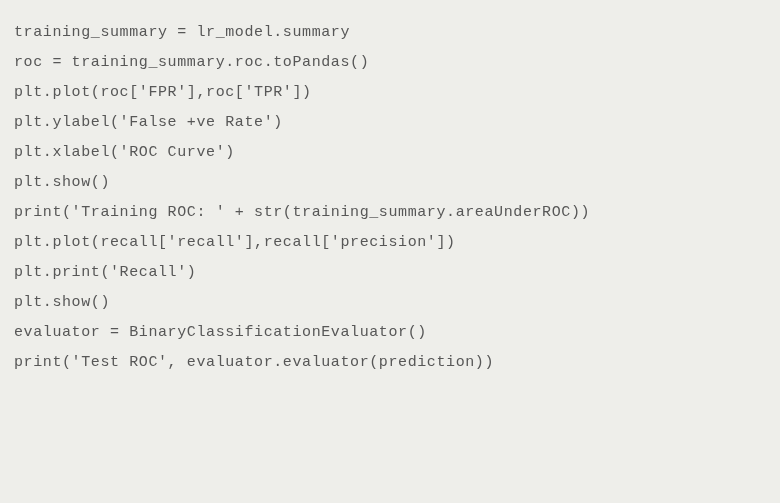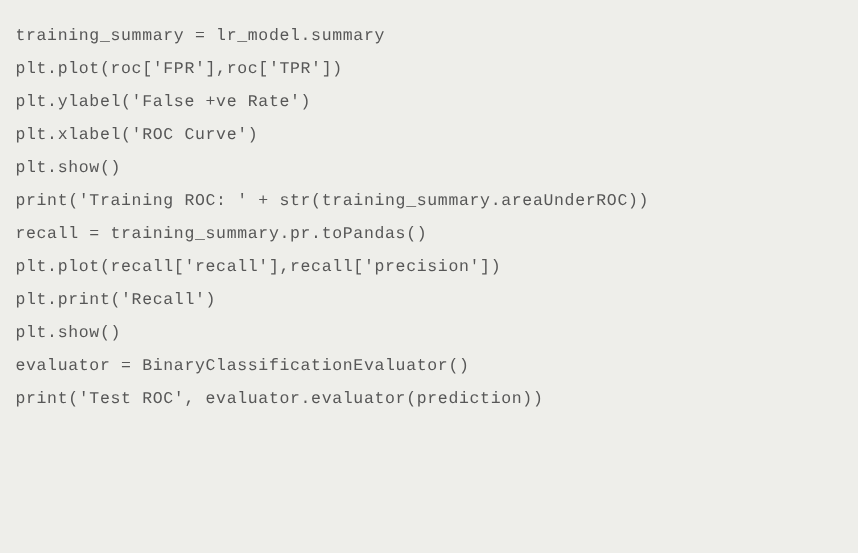--- a/index.html
+++ b/index.html
@@ -24,24 +24,24 @@
   .line {
     white-space: pre;
     line-height: 30px;
   }
 </style>
 </head>
 <body>
 
 <div class="code-container">
   <div class="line">training_summary = lr_model.summary</div>
+  <div class="line">roc = training_summary.roc.toPandas()</div>
   <div class="line">plt.plot(roc['FPR'],roc['TPR'])</div>
   <div class="line">plt.ylabel('False +ve Rate')</div>
   <div class="line">plt.xlabel('ROC Curve')</div>
   <div class="line">plt.show()</div>
   <div class="line">print('Training ROC: ' + str(training_summary.areaUnderROC))</div>
-  <div class="line">recall = training_summary.pr.toPandas()</div>
   <div class="line">plt.plot(recall['recall'],recall['precision'])</div>
   <div class="line">plt.print('Recall')</div>
   <div class="line">plt.show()</div>
   <div class="line">evaluator = BinaryClassificationEvaluator()</div>
   <div class="line">print('Test ROC', evaluator.evaluator(prediction))</div>
 </div>
 
 </body></html>

